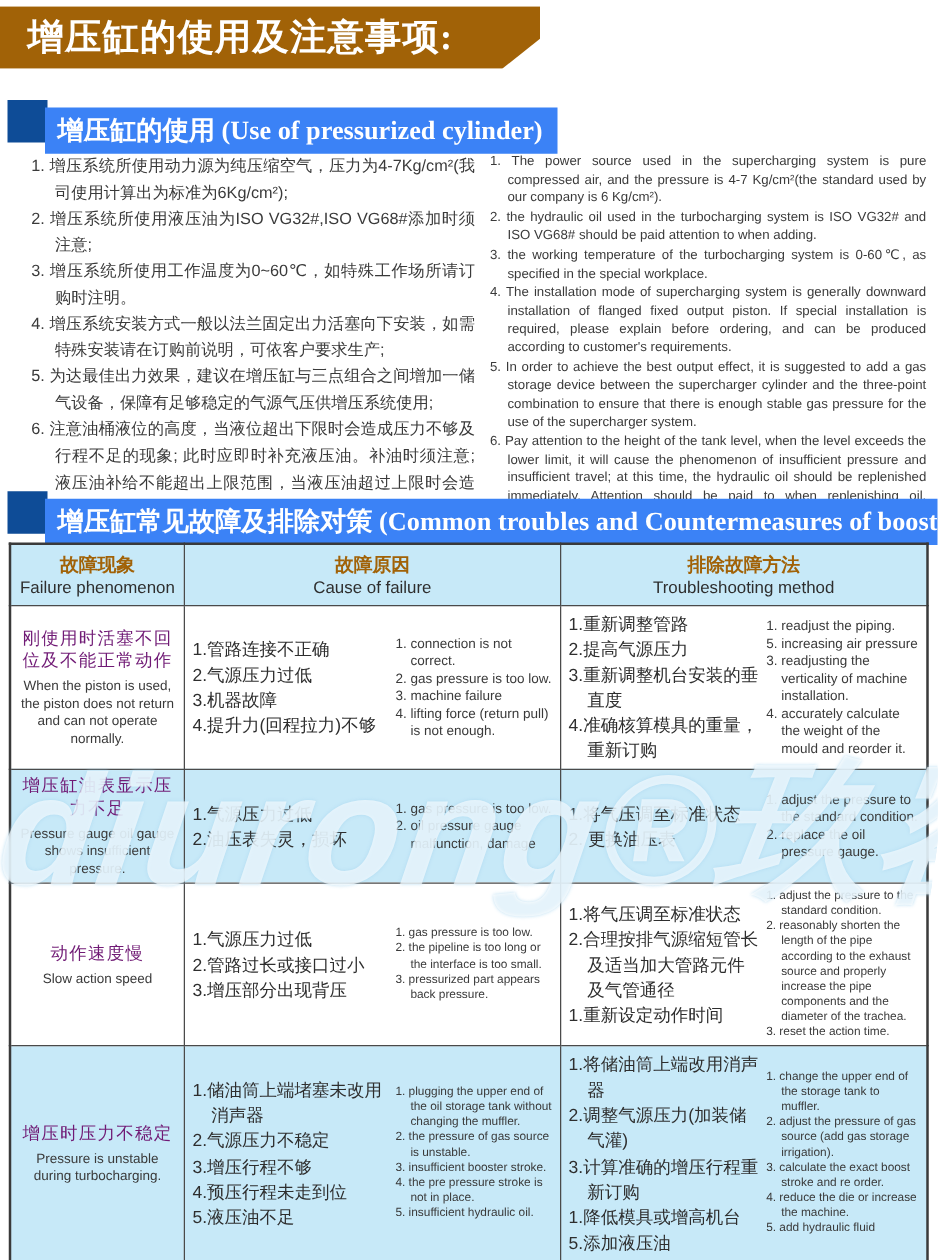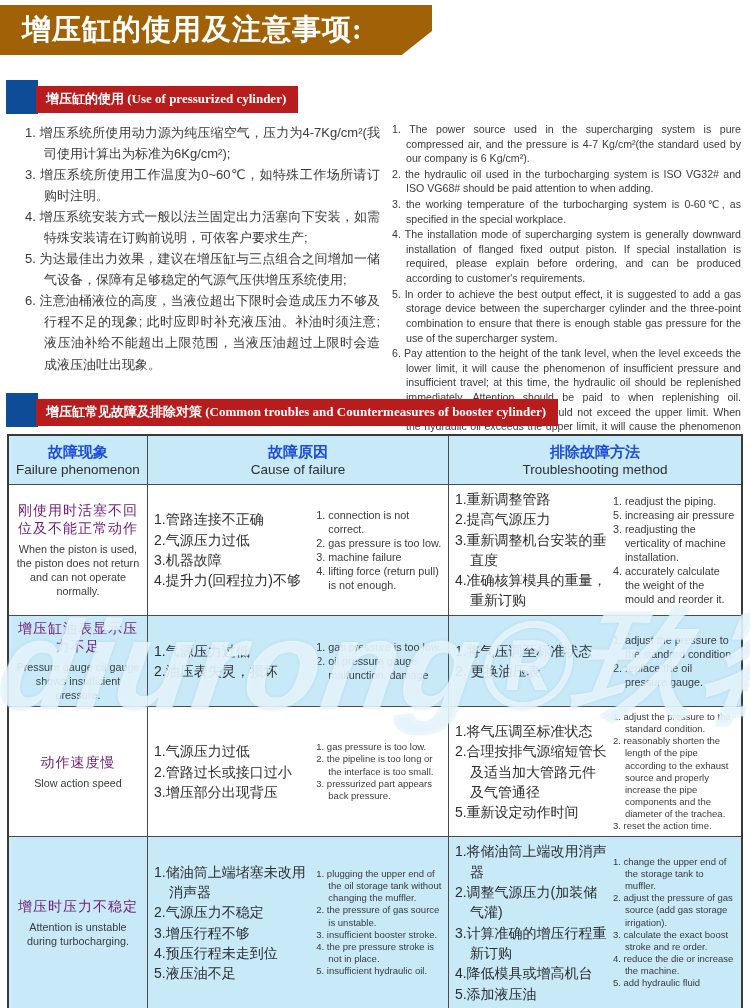--- a/index.html
+++ b/index.html
@@ -20,23 +20,23 @@
     color:#ffffff;font-family:"Liberation Serif","DejaVu Serif",serif;
     font-weight:bold;font-size:29px;letter-spacing:1px;padding-left:22px;
     white-space:nowrap;
   }
   
   .sec-header{position:absolute;left:0;width:100%;height:38px;}
   .sec-header-1{top:80px;}
   .sec-header-2{top:393px;}
   .sec-square{position:absolute;left:6px;top:0;width:32px;height:34px;background:#0e4c97;}
   .sec-bar{
-    position:absolute;left:36px;top:6px;background:#b91c1c;color:#fff;
+    position:absolute;left:36px;top:6px;background:#3b82f6;color:#fff;
     font-family:"Liberation Serif","DejaVu Serif",serif;font-weight:bold;
-    font-size:13px;padding:4px 12px 5px 10px;white-space:nowrap;
+    font-size:21px;padding:4px 12px 5px 10px;white-space:nowrap;
   }
   
   .usage-cols{
     position:absolute;left:25px;top:122px;width:722px;height:265px;
     display:flex;gap:12px;
   }
   .usage-zh{flex:0 0 355px;}
   .usage-en{flex:1;padding-right:6px;}
   .usage-item-zh{
     font-size:13px;line-height:1.62;text-align:justify;
@@ -50,21 +50,21 @@
   .tbl-wrap{position:absolute;left:7px;top:434px;width:736px;}
   table.troubles{
     width:100%;border-collapse:collapse;table-layout:fixed;
     border:2px solid #3a3a3a;
   }
   table.troubles th,table.troubles td{
     border:1px solid #4a4a4a;vertical-align:middle;padding:4px 6px;
   }
   col.c1{width:19%;} col.c2{width:41%;} col.c3{width:40%;}
   thead th{background:#c7e9f8;font-weight:normal;height:40px;padding:2px;}
-  .hd-zh{font-size:15px;font-weight:bold;color:#1d4ed8;text-align:center;}
+  .hd-zh{font-size:15px;font-weight:bold;color:#a16207;text-align:center;}
   .hd-en{font-size:13.5px;color:#2e2e2e;text-align:center;}
   .t-row{background:#ffffff;}
   .t-row:nth-child(even){background:#c7e9f8;}
   td.ph{text-align:center;}
   .ph-zh{font-size:14px;color:#701a75;letter-spacing:1px;margin-bottom:4px;}
   .ph-en{font-size:10.8px;line-height:1.3;color:#3a3a3a;}
   .t-row:nth-child(6) .ph-zh{font-size:12.5px;letter-spacing:0;text-align:left;}
   .t-row:nth-child(6) .ph-en{text-align:left;}
   .cell-flex{display:flex;align-items:center;gap:4px;}
   .zh-list{flex:0 0 55%;font-size:14px;line-height:1.45;color:#2e2e2e;}
@@ -98,20 +98,21 @@
 </div>
 
 <div class="sec-header sec-header-1">
   <div class="sec-square"></div>
   <div class="sec-bar">增压缸的使用 (Use of pressurized cylinder)</div>
 </div>
 
 <div class="usage-cols">
   <div class="usage-zh">
     <div class="usage-item-zh">1. 增压系统所使用动力源为纯压缩空气，压力为4-7Kg/cm²(我司使用计算出为标准为6Kg/cm²);</div>
+    <div class="usage-item-zh">2. 增压系统所使用液压油为ISO VG32#,ISO VG68#添加时须注意;</div>
     <div class="usage-item-zh">3. 增压系统所使用工作温度为0~60℃，如特殊工作场所请订购时注明。</div>
     <div class="usage-item-zh">4. 增压系统安装方式一般以法兰固定出力活塞向下安装，如需特殊安装请在订购前说明，可依客户要求生产;</div>
     <div class="usage-item-zh">5. 为达最佳出力效果，建议在增压缸与三点组合之间增加一储气设备，保障有足够稳定的气源气压供增压系统使用;</div>
     <div class="usage-item-zh">6. 注意油桶液位的高度，当液位超出下限时会造成压力不够及行程不足的现象; 此时应即时补充液压油。补油时须注意; 液压油补给不能超出上限范围，当液压油超过上限时会造成液压油吐出现象。</div>
   </div>
   <div class="usage-en">
     <div class="usage-item-en">1. The power source used in the supercharging system is pure compressed air, and the pressure is 4-7 Kg/cm²(the standard used by our company is 6 Kg/cm²).</div>
     <div class="usage-item-en">2. the hydraulic oil used in the turbocharging system is ISO VG32# and ISO VG68# should be paid attention to when adding.</div>
     <div class="usage-item-en">3. the working temperature of the turbocharging system is 0-60℃, as specified in the special workplace.</div>
     <div class="usage-item-en">4. The installation mode of supercharging system is generally downward installation of flanged fixed output piston. If special installation is required, please explain before ordering, and can be produced according to customer's requirements.</div>
@@ -234,34 +235,34 @@
                 <div class="li">2. the pipeline is too long or the interface is too small.</div>
                 <div class="li">3. pressurized part appears back pressure.</div>
               </div>
       </div>
           </td>
       <td>
             <div class="cell-flex">
         <div class="zh-list">
                 <div class="li">1.将气压调至标准状态</div>
                 <div class="li">2.合理按排气源缩短管长及适当加大管路元件及气管通径</div>
-                <div class="li">5.重新设定动作时间</div>
+                <div class="li">1.重新设定动作时间</div>
               </div>
         <div class="en-list">
                 <div class="li">1. adjust the pressure to the standard condition.</div>
                 <div class="li">2. reasonably shorten the length of the pipe according to the exhaust source and properly increase the pipe components and the diameter of the trachea.</div>
                 <div class="li">3. reset the action time.</div>
               </div>
       </div>
           </td>
     </tr>
     <tr class="t-row">
       <td class="ph">
         <div class="ph-zh">增压时压力不稳定</div>
-        <div class="ph-en">Attention is unstable during turbocharging.</div>
+        <div class="ph-en">Pressure is unstable during turbocharging.</div>
       </td>
       <td>
             <div class="cell-flex">
         <div class="zh-list">
                 <div class="li">1.储油筒上端堵塞未改用消声器</div>
                 <div class="li">2.气源压力不稳定</div>
                 <div class="li">3.增压行程不够</div>
                 <div class="li">4.预压行程未走到位</div>
                 <div class="li">5.液压油不足</div>
               </div>
@@ -273,21 +274,21 @@
                 <div class="li">5. insufficient hydraulic oil.</div>
               </div>
       </div>
           </td>
       <td>
             <div class="cell-flex">
         <div class="zh-list">
                 <div class="li">1.将储油筒上端改用消声器</div>
                 <div class="li">2.调整气源压力(加装储气灌)</div>
                 <div class="li">3.计算准确的增压行程重新订购</div>
-                <div class="li">4.降低模具或增高机台</div>
+                <div class="li">1.降低模具或增高机台</div>
                 <div class="li">5.添加液压油</div>
               </div>
         <div class="en-list">
                 <div class="li">1. change the upper end of the storage tank to muffler.</div>
                 <div class="li">2. adjust the pressure of gas source (add gas storage irrigation).</div>
                 <div class="li">3. calculate the exact boost stroke and re order.</div>
                 <div class="li">4. reduce the die or increase the machine.</div>
                 <div class="li">5. add hydraulic fluid</div>
               </div>
       </div>

